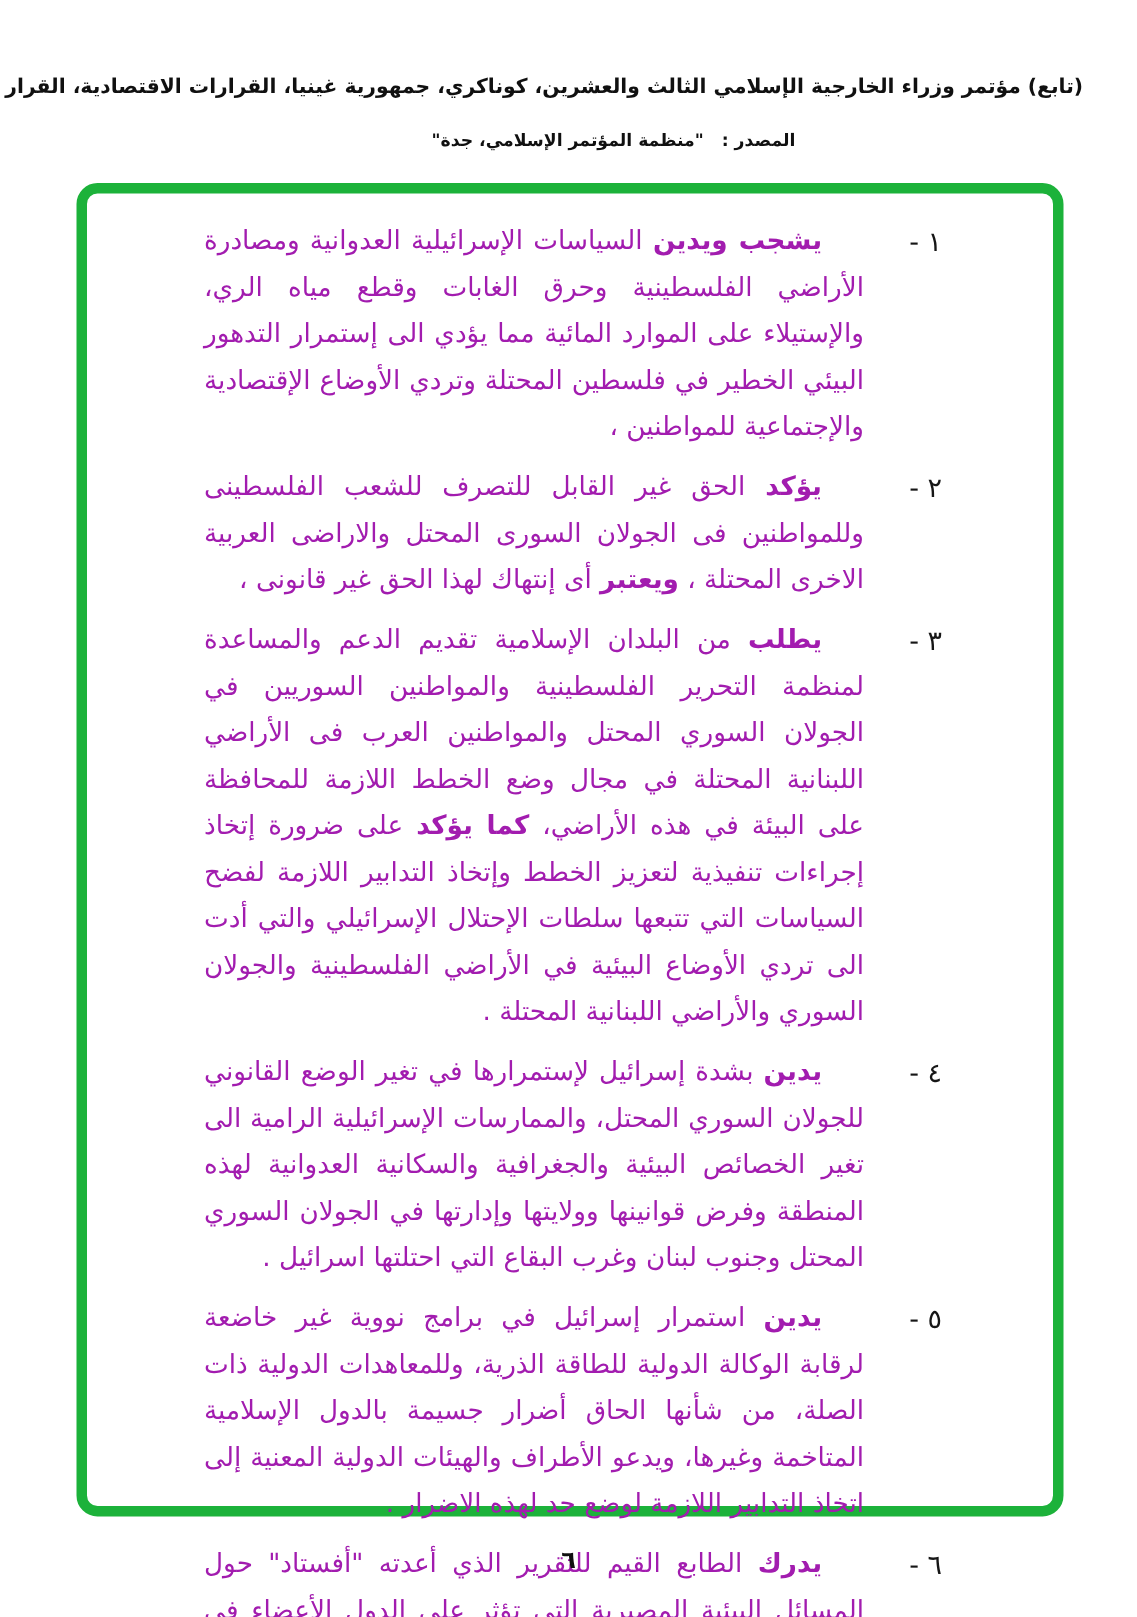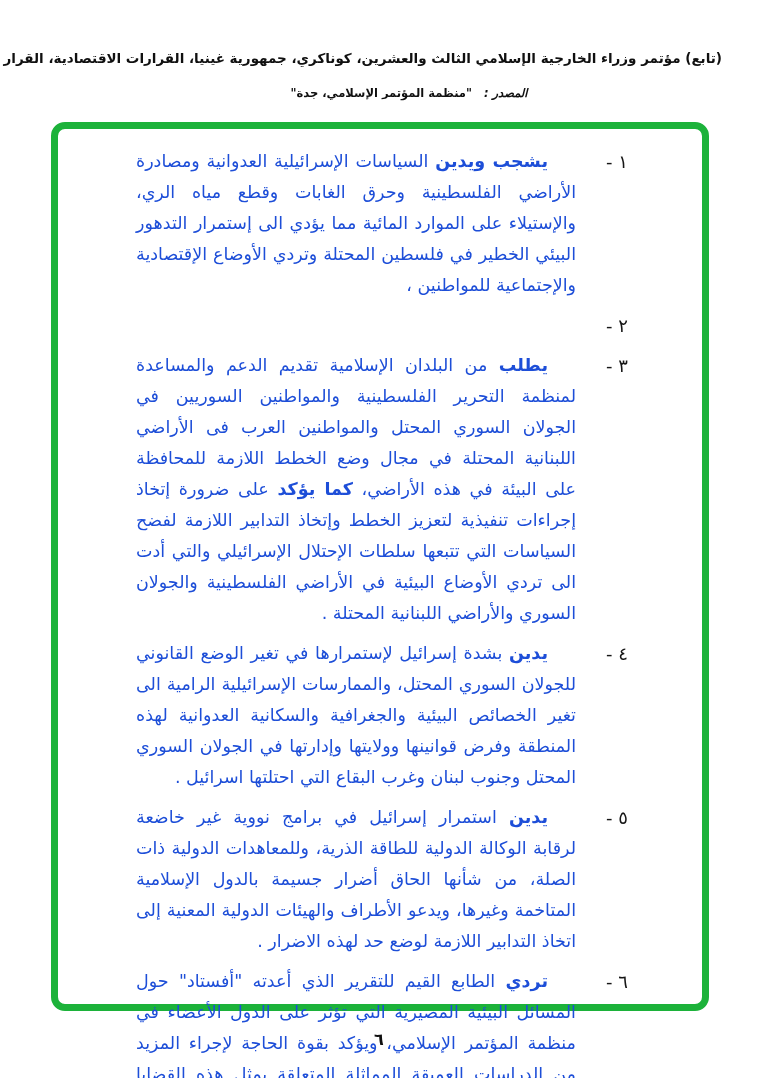--- a/index.html
+++ b/index.html
@@ -32,21 +32,21 @@
     position: absolute;
     top: 86px;
     left: 120px;
     right: 60px;
     direction: rtl;
     text-align: center;
     font-size: 11.5px;
     font-weight: bold;
     color: #101010;
   }
-  .header-line2 .src-label { margin-left: 8px; font-style: italic; }
+  .header-line2 .src-label { margin-left: 8px; }
 
   
   .green-box {
     position: absolute;
     left: 51px;
     top: 122px;
     width: 658px;
     height: 889px;
     border: 7px solid #1cb23a;
     border-radius: 14px;
@@ -68,21 +68,21 @@
     color: #161616;
     white-space: nowrap;
   }
   .item-text {
     flex: 1;
     direction: rtl;
     font-size: 17.5px;
     line-height: 31px;
     text-align: justify;
     text-indent: 28px;
-    color: #1d4ed8;
+    color: #a21caf;
   }
   .lead { font-weight: bold; }
 
   
   .page-number {
     position: absolute;
     top: 1030px;
     left: 0;
     width: 758px;
     text-align: center;
@@ -105,20 +105,23 @@
 
   <div class="item">
     <div class="item-number">١ -</div>
     <div class="item-text">
       <span class="lead">يشجب ويدين</span><span> السياسات الإسرائيلية العدوانية ومصادرة الأراضي الفلسطينية وحرق الغابات وقطع مياه الري، والإستيلاء على الموارد المائية مما يؤدي الى إستمرار التدهور البيئي الخطير في فلسطين المحتلة وتردي الأوضاع الإقتصادية والإجتماعية للمواطنين ،</span>
     </div>
   </div>
 
   <div class="item">
     <div class="item-number">٢ -</div>
+    <div class="item-text">
+      <span class="lead">يؤكد</span><span> الحق غير القابل للتصرف للشعب الفلسطينى وللمواطنين فى الجولان السورى المحتل والاراضى العربية الاخرى المحتلة ، </span><span class="lead">ويعتبر</span><span> أى إنتهاك لهذا الحق غير قانونى ،</span>
+    </div>
   </div>
 
   <div class="item">
     <div class="item-number">٣ -</div>
     <div class="item-text">
       <span class="lead">يطلب</span><span> من البلدان الإسلامية تقديم الدعم والمساعدة لمنظمة التحرير الفلسطينية والمواطنين السوريين في الجولان السوري المحتل والمواطنين العرب فى الأراضي اللبنانية المحتلة في مجال وضع الخطط اللازمة للمحافظة على البيئة في هذه الأراضي، </span><span class="lead">كما يؤكد</span><span> على ضرورة إتخاذ إجراءات تنفيذية لتعزيز الخطط وإتخاذ التدابير اللازمة لفضح السياسات التي تتبعها سلطات الإحتلال الإسرائيلي والتي أدت الى تردي الأوضاع البيئية في الأراضي الفلسطينية والجولان السوري والأراضي اللبنانية المحتلة .</span>
     </div>
   </div>
 
   <div class="item">
@@ -131,19 +134,19 @@
   <div class="item">
     <div class="item-number">٥ -</div>
     <div class="item-text">
       <span class="lead">يدين</span><span> استمرار إسرائيل في برامج نووية غير خاضعة لرقابة الوكالة الدولية للطاقة الذرية، وللمعاهدات الدولية ذات الصلة، من شأنها الحاق أضرار جسيمة بالدول الإسلامية المتاخمة وغيرها، ويدعو الأطراف والهيئات الدولية المعنية إلى اتخاذ التدابير اللازمة لوضع حد لهذه الاضرار .</span>
     </div>
   </div>
 
   <div class="item">
     <div class="item-number">٦ -</div>
     <div class="item-text">
-      <span class="lead">تردي</span><span> الطابع القيم للتقرير الذي أعدته "أفستاد" حول المسائل البيئية المصيرية التي تؤثر على الدول الأعضاء في منظمة المؤتمر الإسلامي، ويؤكد بقوة الحاجة لإجراء المزيد من الدراسات العميقة المماثلة المتعلقة بمثل هذه القضايا لكي يتسنى للدول الأعضاء مواكبة التطورات والآثار المستقبلية ،</span>
+      <span class="lead">يدرك</span><span> الطابع القيم للتقرير الذي أعدته "أفستاد" حول المسائل البيئية المصيرية التي تؤثر على الدول الأعضاء في منظمة المؤتمر الإسلامي، ويؤكد بقوة الحاجة لإجراء المزيد من الدراسات العميقة المماثلة المتعلقة بمثل هذه القضايا لكي يتسنى للدول الأعضاء مواكبة التطورات والآثار المستقبلية ،</span>
     </div>
   </div>
 
 </div>
 
 <div class="page-number">٦</div>
 
 </body></html>

